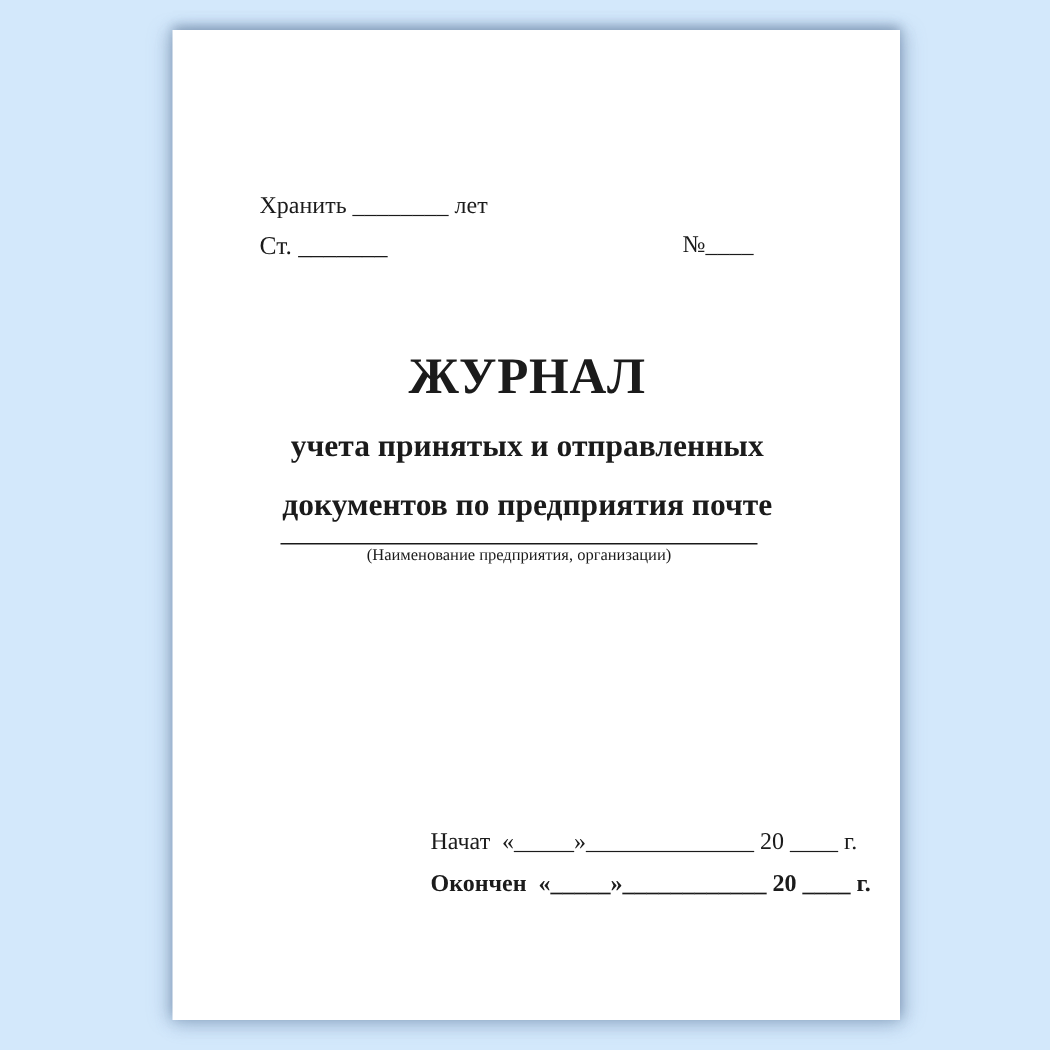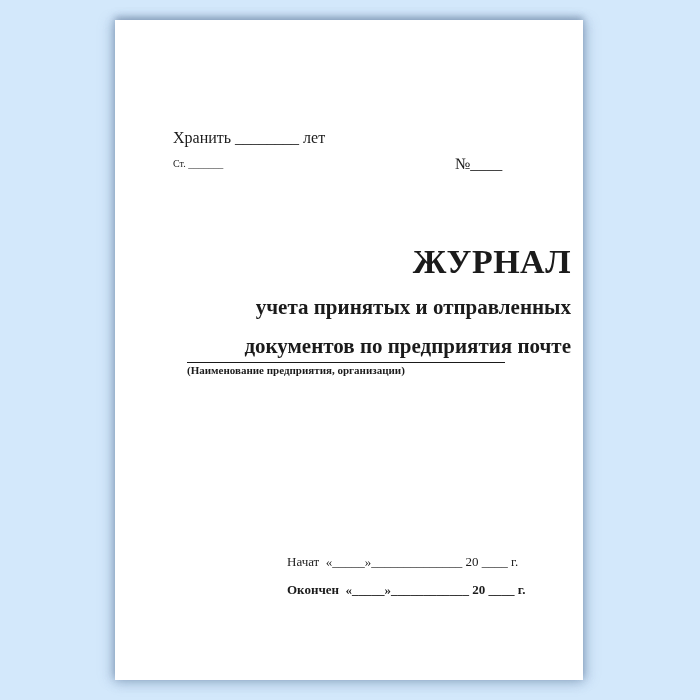--- a/index.html
+++ b/index.html
@@ -22,33 +22,34 @@
     top: 20px;
     width: 468px;
     height: 660px;
     background: #ffffff;
     box-shadow:
       0 -3px 7px rgba(88, 114, 146, 0.50),
       0 4px 11px rgba(110, 140, 175, 0.32),
       6px 0 11px rgba(130, 155, 188, 0.26),
       -6px 0 11px rgba(130, 155, 188, 0.26);
     color: #1b1b1b;
+    padding-left: 17px;
   }
   .txt { position: absolute; white-space: pre; color: #1b1b1b; }
 
   .keep-line    { left: 58px;  top: 108px; font-size: 16px; line-height: 20px; }
-  .article-line { left: 58px;  top: 134px; font-size: 10px; line-height: 20px; }
+  .article-line { left: 58px;  top: 134px; font-size: 17px; line-height: 20px; }
   .number-line  { left: 340px; top: 134px; font-size: 16px; line-height: 20px; text-align: center; }
 
   .title-block {
     position: absolute;
     left: 0;
     right: 12px;
-    top: 224px;
-    text-align: right;
+    top: 214px;
+    text-align: center;
   }
   .journal-title {
     font-size: 34px;
     font-weight: bold;
     line-height: 36px;
     letter-spacing: 0.5px;
     white-space: pre;
   }
   .journal-subtitle {
     margin-top: 1px;
@@ -64,31 +65,32 @@
     top: 330px;
     width: 318px;
     height: 12px;
     border-bottom: 1.5px solid #1a1a1a;
   }
   .org-caption {
     position: absolute;
     left: 72px;
     top: 344px;
     width: 318px;
+    text-align: center;
     font-size: 11px;
-    font-weight: bold;
+    font-weight: normal;
     line-height: 13px;
     white-space: pre;
   }
 
   .dates-block {
     position: absolute;
     left: 172px;
     top: 532px;
-    font-size: 13px;
+    font-size: 16px;
     line-height: 20px;
   }
   .date-line { white-space: pre; }
   .date-line + .date-line { margin-top: 8px; font-weight: bold; }
 </style>
 </head>
 <body>
 
 <div class="stage">
   <div class="sheet">

